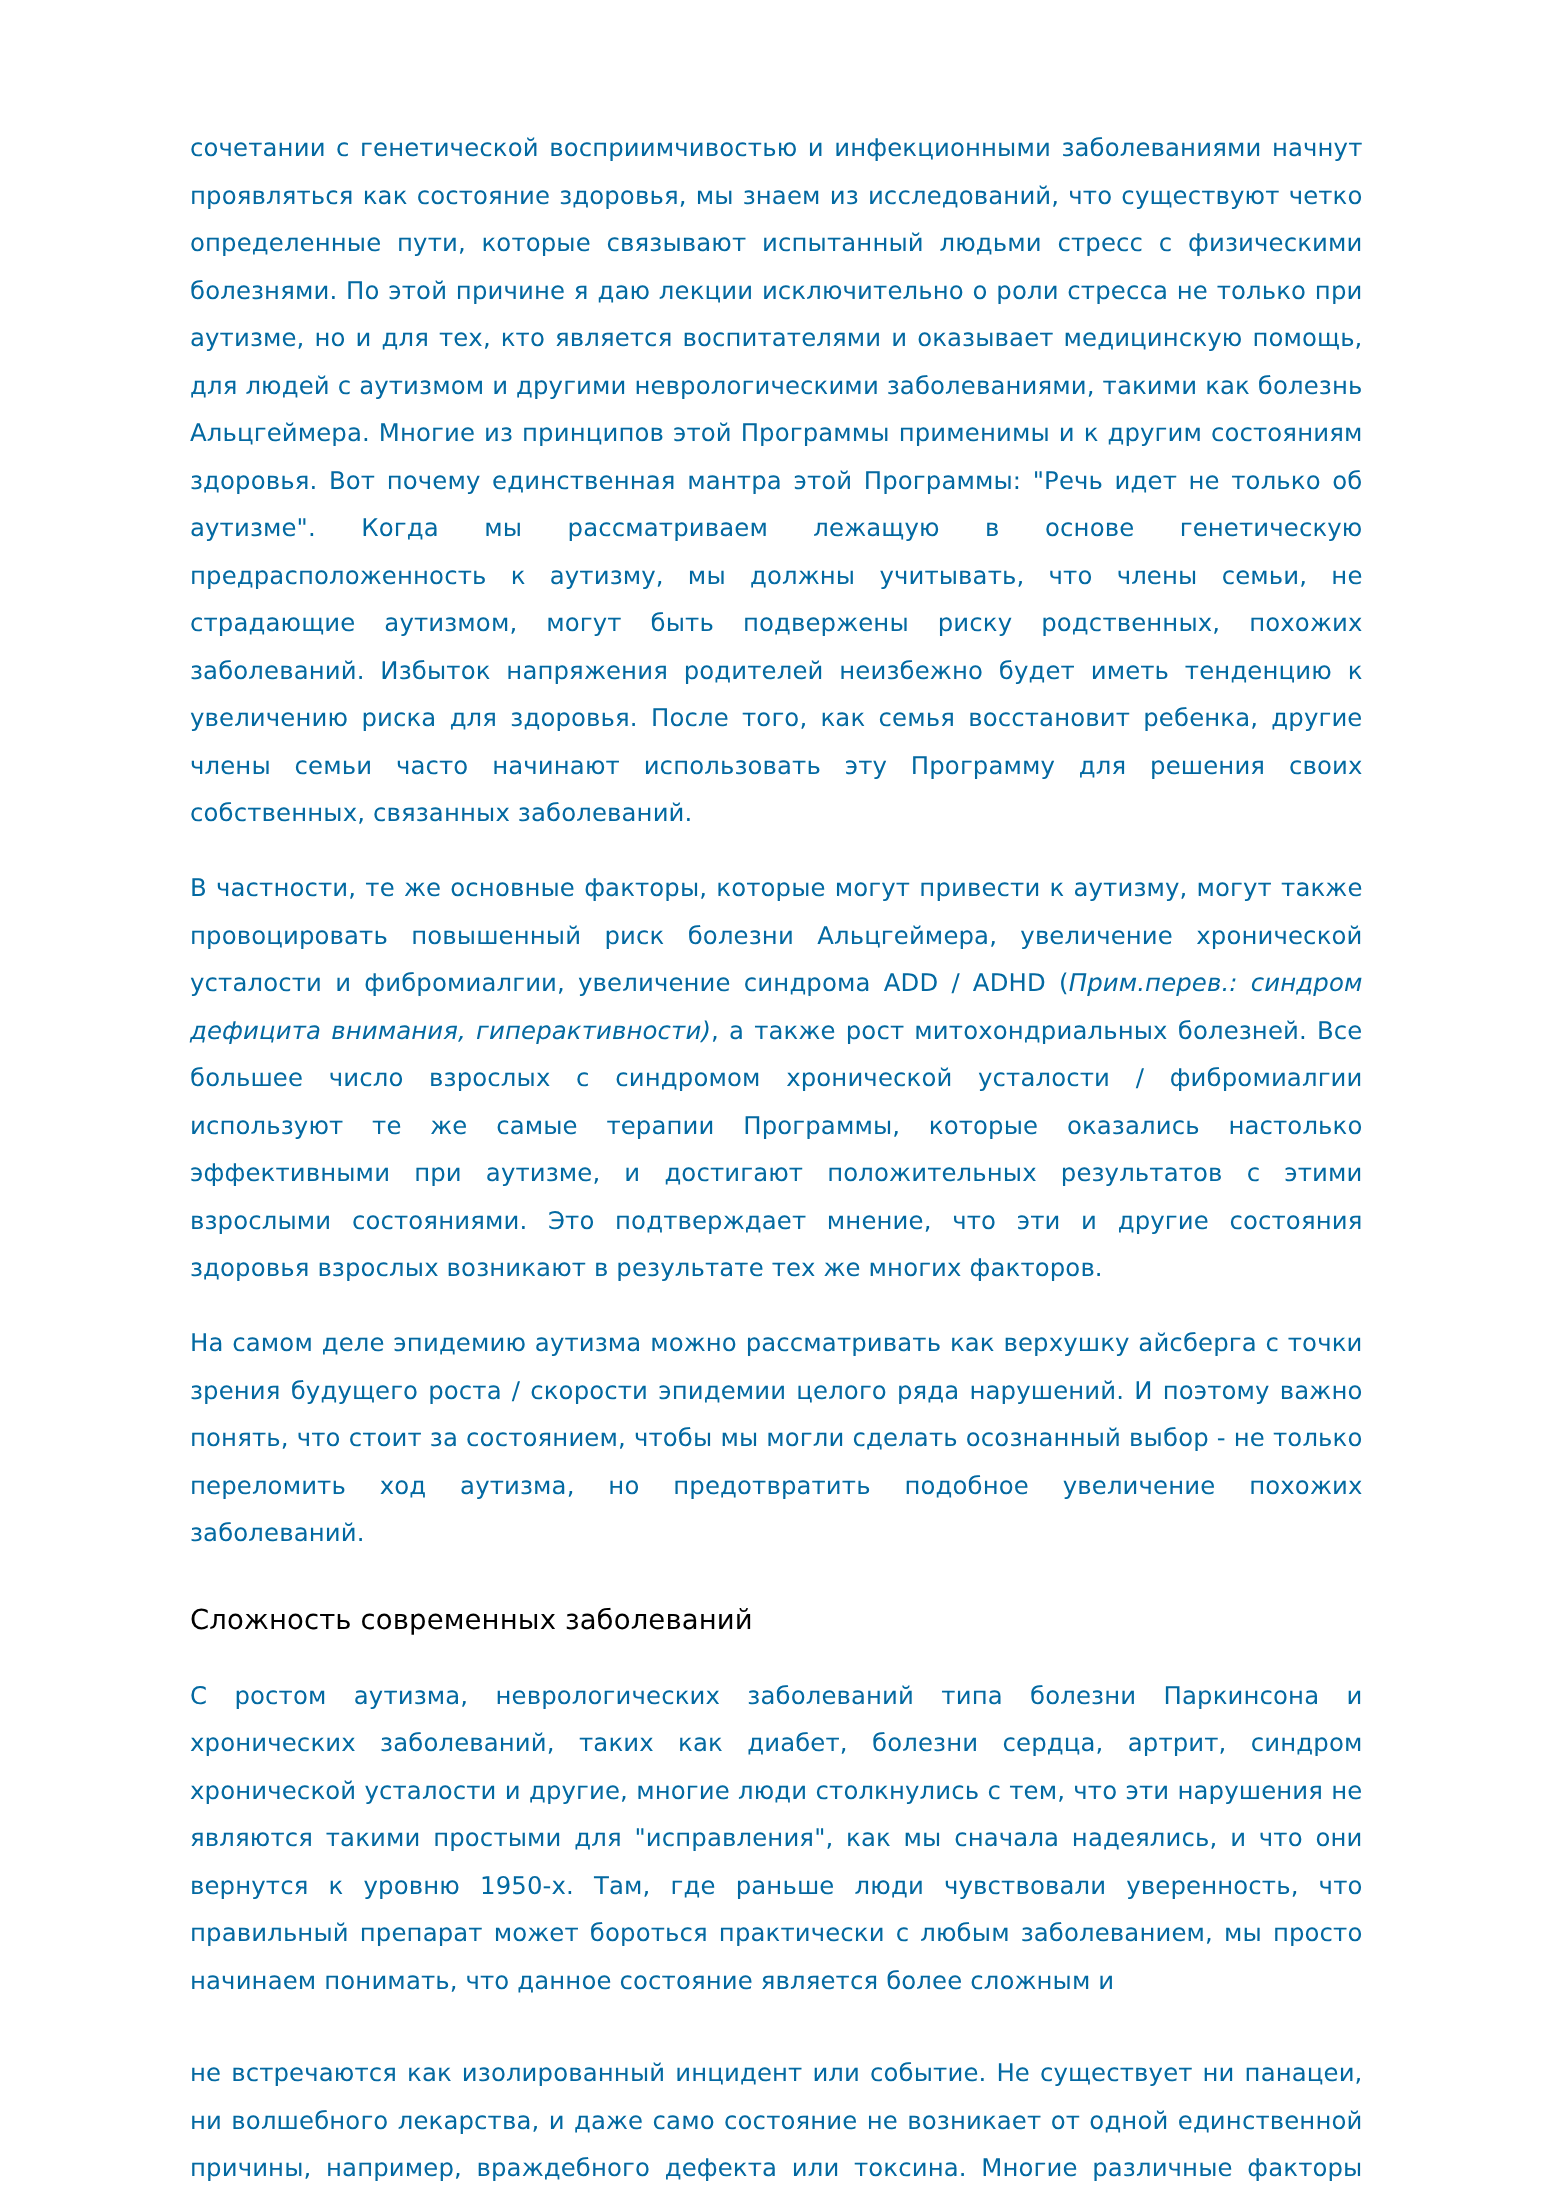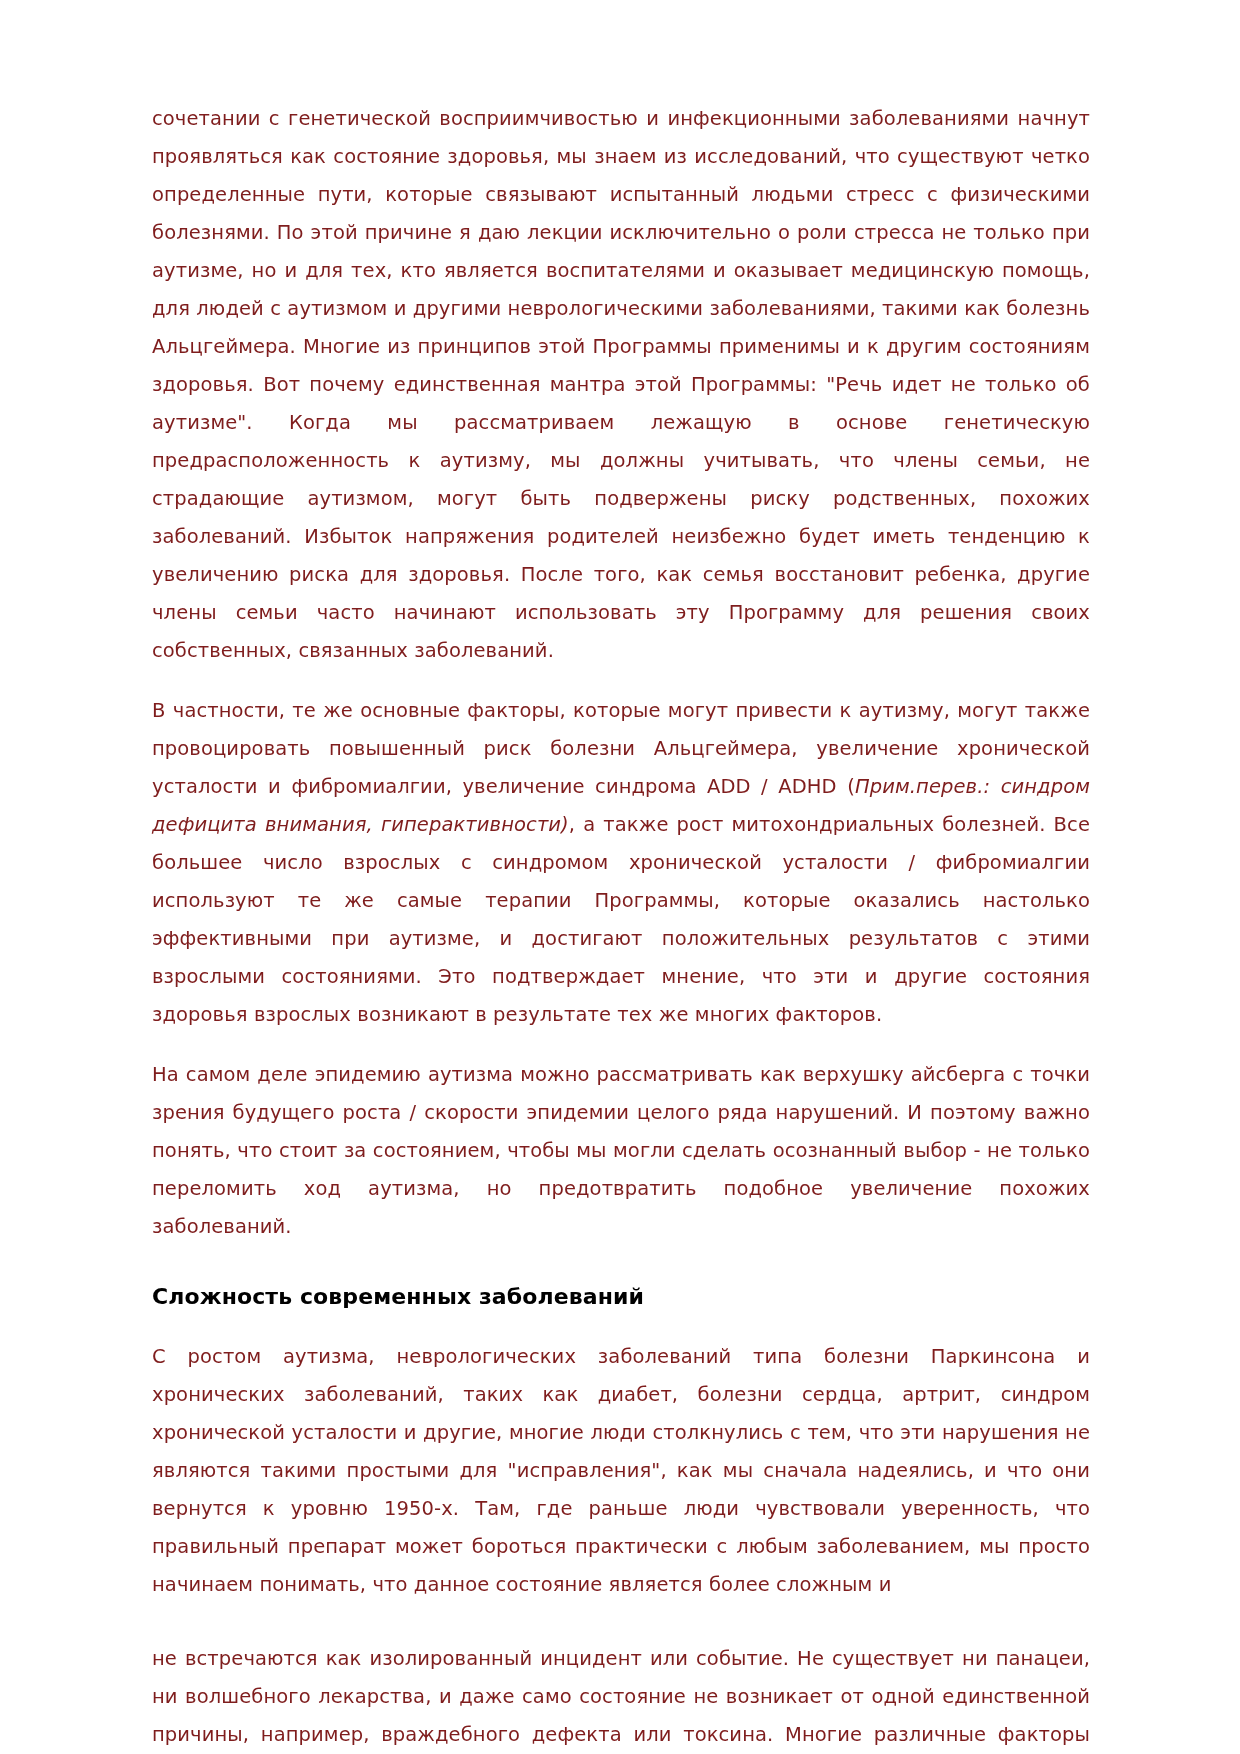--- a/index.html
+++ b/index.html
@@ -28,35 +28,35 @@
     width: 938px;
   }
   p.body-text {
     margin: 0 0 22px 0;
     font-size: 19.5px;
     line-height: 38px;
     text-align: justify;
     text-justify: inter-word;
     letter-spacing: 0.1px;
     word-spacing: 0px;
-    color: #7f1d1d;
+    color: #0369a1;
     -webkit-hyphens: none;
     hyphens: none;
   }
   p.body-text:last-child {
     margin-bottom: 0;
   }
   p.tight {
     margin-bottom: 36px;
   }
   h2.section-heading {
     margin: 34px 0 24px 0;
     font-size: 22px;
     line-height: 34px;
-    font-weight: bold;
+    font-weight: normal;
     text-align: left;
     color: #000000;
     letter-spacing: 0.1px;
   }
   .translator-note {
     font-style: italic;
   }
 </style>
 </head>
 <body>

